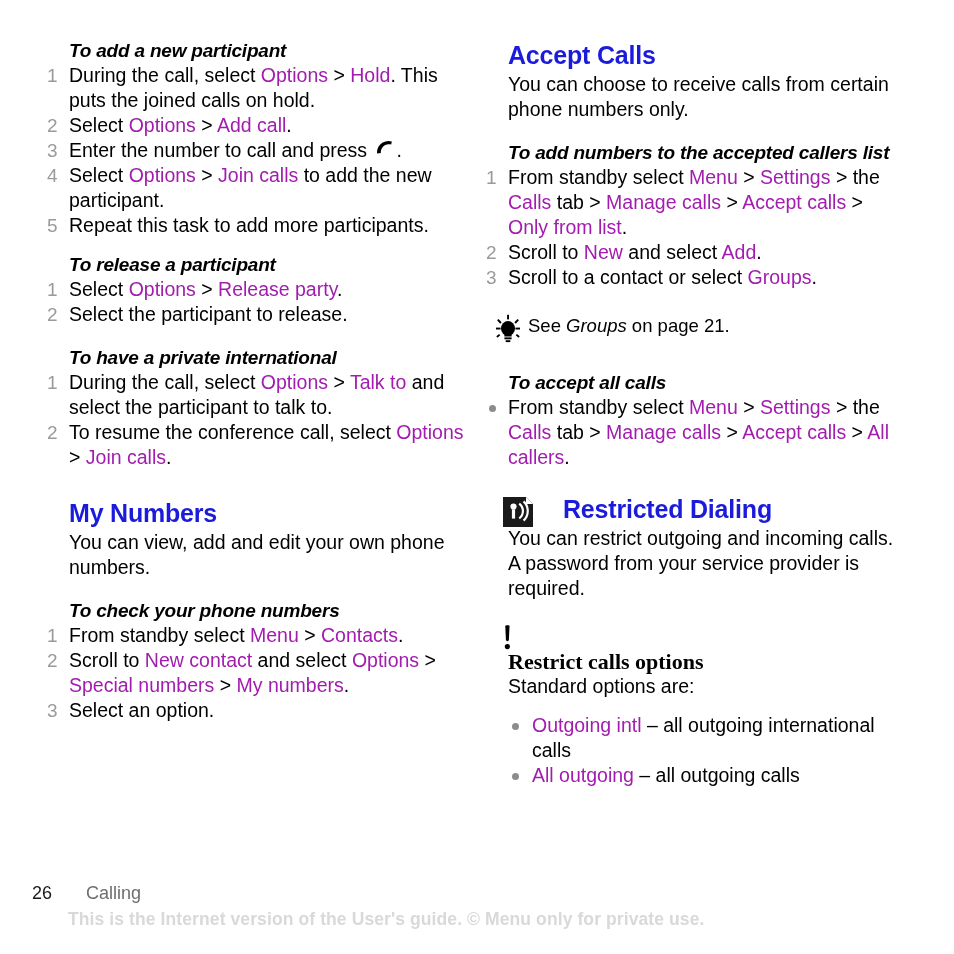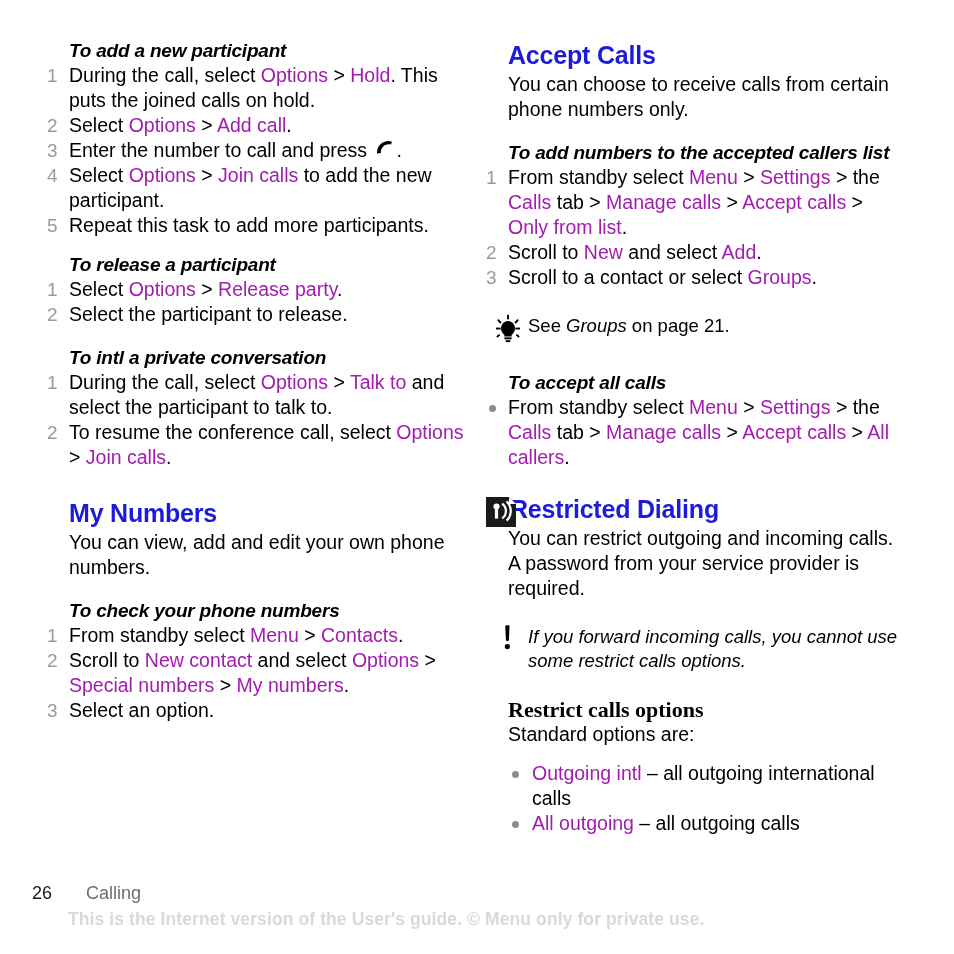--- a/index.html
+++ b/index.html
@@ -32,22 +32,22 @@
   
   .h-section {
     color: #1b1bdb;
     font-size: 25px;
     font-weight: bold;
     line-height: 30px;
     margin: 0 0 2px 22px;
     letter-spacing: -0.2px;
   }
   .h-section.with-icon {
-    margin-left: 0;
-    padding-left: 24px;
+    margin-left: 17px;
+    padding-left: 60px;
     position: relative;
   }
   .h-task {
     font-size: 19px;
     font-style: italic;
     font-weight: bold;
     line-height: 22px;
     margin: 0 0 1px 22px;
     letter-spacing: -0.2px;
   }
@@ -184,21 +184,21 @@
     <div class="sp-16"></div>
 
     <div class="h-task">To release a participant</div>
     <ol class="steps">
         <li class="step"><span class="marker">1</span><span><span>Select </span><span class="lnk">Options</span><span> &gt; </span><span class="lnk">Release party</span><span>.</span></span></li>
         <li class="step"><span class="marker">2</span><span><span>Select the participant to release.</span></span></li>
       </ol>
 
     <div class="sp-20"></div>
 
-    <div class="h-task">To intl a private conversation</div>
+    <div class="h-task">To have a private international</div>
     <ol class="steps">
         <li class="step"><span class="marker">1</span><span><span>During the call, select </span><span class="lnk">Options</span><span> &gt; </span><span class="lnk">Talk to</span><span> and select the participant to talk to.</span></span></li>
         <li class="step"><span class="marker">2</span><span><span>To resume the conference call, select </span><span class="lnk">Options</span><span> &gt; </span><span class="lnk">Join calls</span><span>.</span></span></li>
       </ol>
 
     <div class="sp-28"></div>
 
     <h2 class="h-section">My Numbers</h2>
     <p class="para">You can view, add and edit your own phone numbers.</p>
 
@@ -279,21 +279,20 @@
     <div class="note warn">
       <span class="note-ico">
         <svg viewBox="0 0 28 30" width="28" height="30" aria-hidden="true">
           <g fill="#000000">
             <path d="M11.3 1.2 C11.3 0.6 12.0 0.2 13.4 0.2 C14.8 0.2 15.5 0.6 15.5 1.2
                      L14.9 14.8 C14.85 15.7 14.2 16.2 13.4 16.2 C12.6 16.2 11.95 15.7 11.9 14.8 Z"></path>
             <circle cx="13.4" cy="21.6" r="2.6"></circle>
           </g>
         </svg>
       </span>
-      <span class="note-text">If you forward incoming calls, you cannot use some restrict calls options.</span>
     </div>
 
     <div class="sp-24"></div>
 
     <div class="h-sub">Restrict calls options</div>
     <p class="para">Standard options are:</p>
 
     <div class="sp-14"></div>
 
     <ul class="steps">

